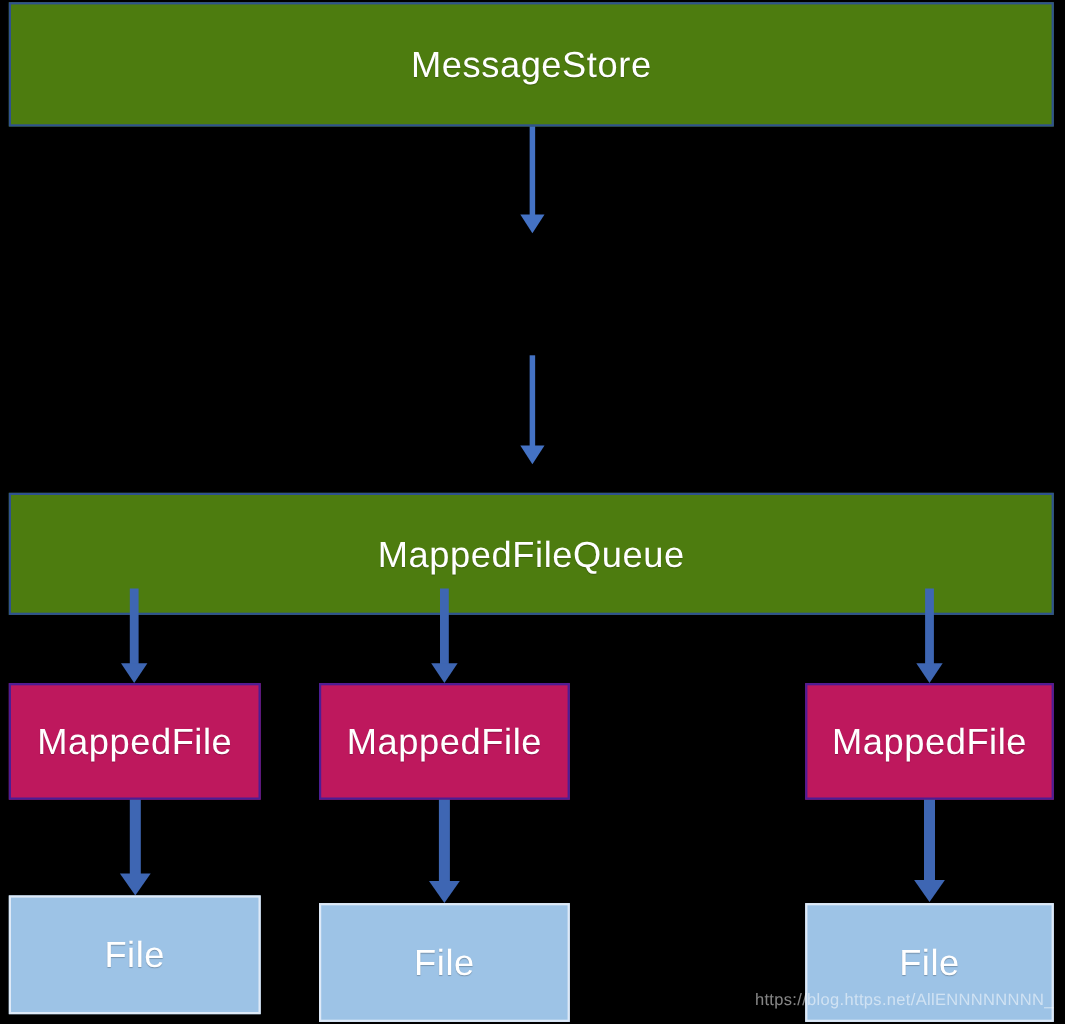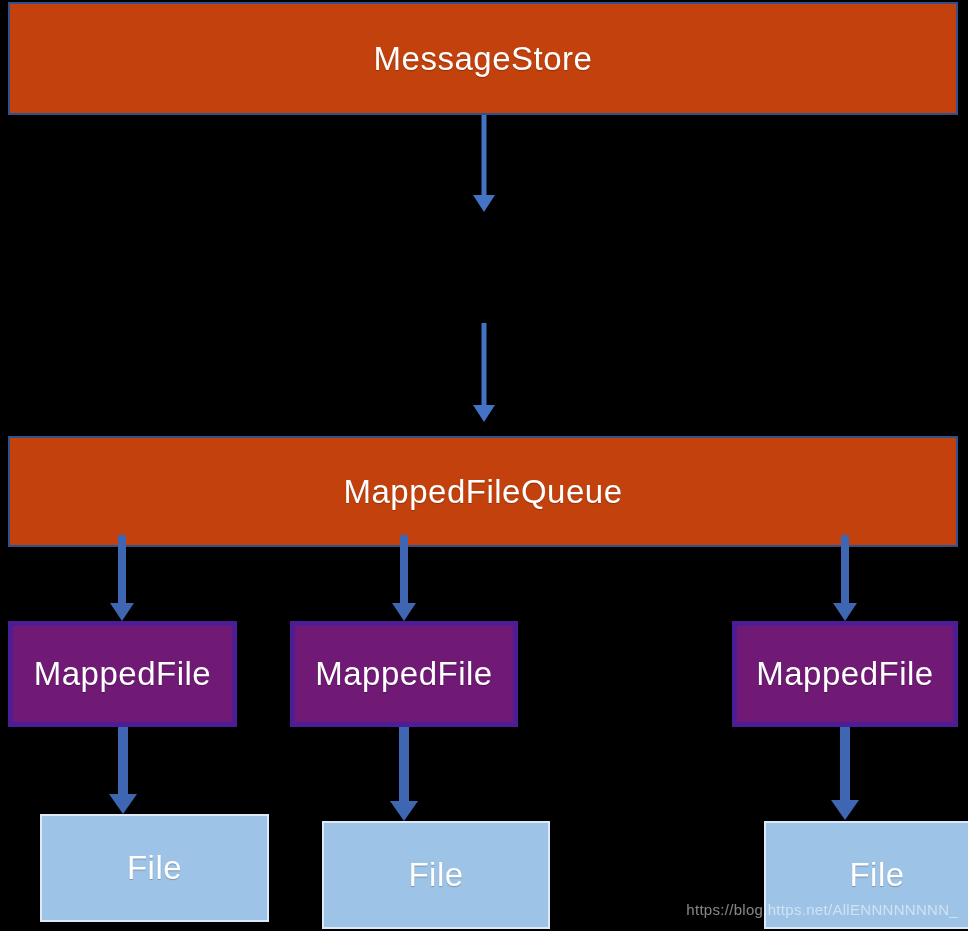--- a/index.html
+++ b/index.html
@@ -19,23 +19,23 @@
     box-sizing: border-box;
     display: flex;
     align-items: center;
     justify-content: center;
     color: #FFFFFF;
     font-size: 33px;
     letter-spacing: 0.5px;
     text-shadow: 0 1px 1px rgba(0,0,0,0.25);
     white-space: nowrap;
   }
-  .node.blue  { background: #c2410c; border: 2px solid #2F528F; text-align: right; }
-  .node.gray  { background: #701a75; border: 5px solid #4c1d95; }
-  .node.lblue { background: #9DC3E6; border: 2px solid #DEE9F7; margin-left: 32px; }
+  .node.blue  { background: #4d7c0f; border: 2px solid #2F528F; text-align: right; }
+  .node.gray  { background: #be185d; border: 2px solid #4c1d95; }
+  .node.lblue { background: #9DC3E6; border: 2px solid #DEE9F7; }
 
   .arrow { position: absolute; width: var(--hw); }
   .arrow .stem {
     position: absolute;
     left: 50%; transform: translateX(-50%);
     top: 0; bottom: calc(var(--hh) - 2px);
     width: var(--sw);
     background: var(--c);
   }
   .arrow .head {
@@ -69,21 +69,21 @@
     <div class="stem"></div>
     <div class="head"></div>
   </div>
 
 
   <div class="arrow" style="left:473px; top:323px; height:99px; --sw:5px; --hw:22px; --hh:17px; --c:#4472C4;">
     <div class="stem"></div>
     <div class="head"></div>
   </div>
 
-  <div class="node blue" style="left:8px; top:436px; width:950px; height:111px;">
+  <div class="node blue" style="left:8px; top:448px; width:950px; height:111px;">
     <span>MappedFileQueue</span>
   </div>
 
   <div class="arrow" style="left:110px; top:535px; height:86px; --sw:8px; --hw:24px; --hh:18px; --c:#3E66B3;">
     <div class="stem"></div>
     <div class="head"></div>
   </div>
   <div class="arrow" style="left:392px; top:535px; height:86px; --sw:8px; --hw:24px; --hh:18px; --c:#3E66B3;">
     <div class="stem"></div>
     <div class="head"></div>

